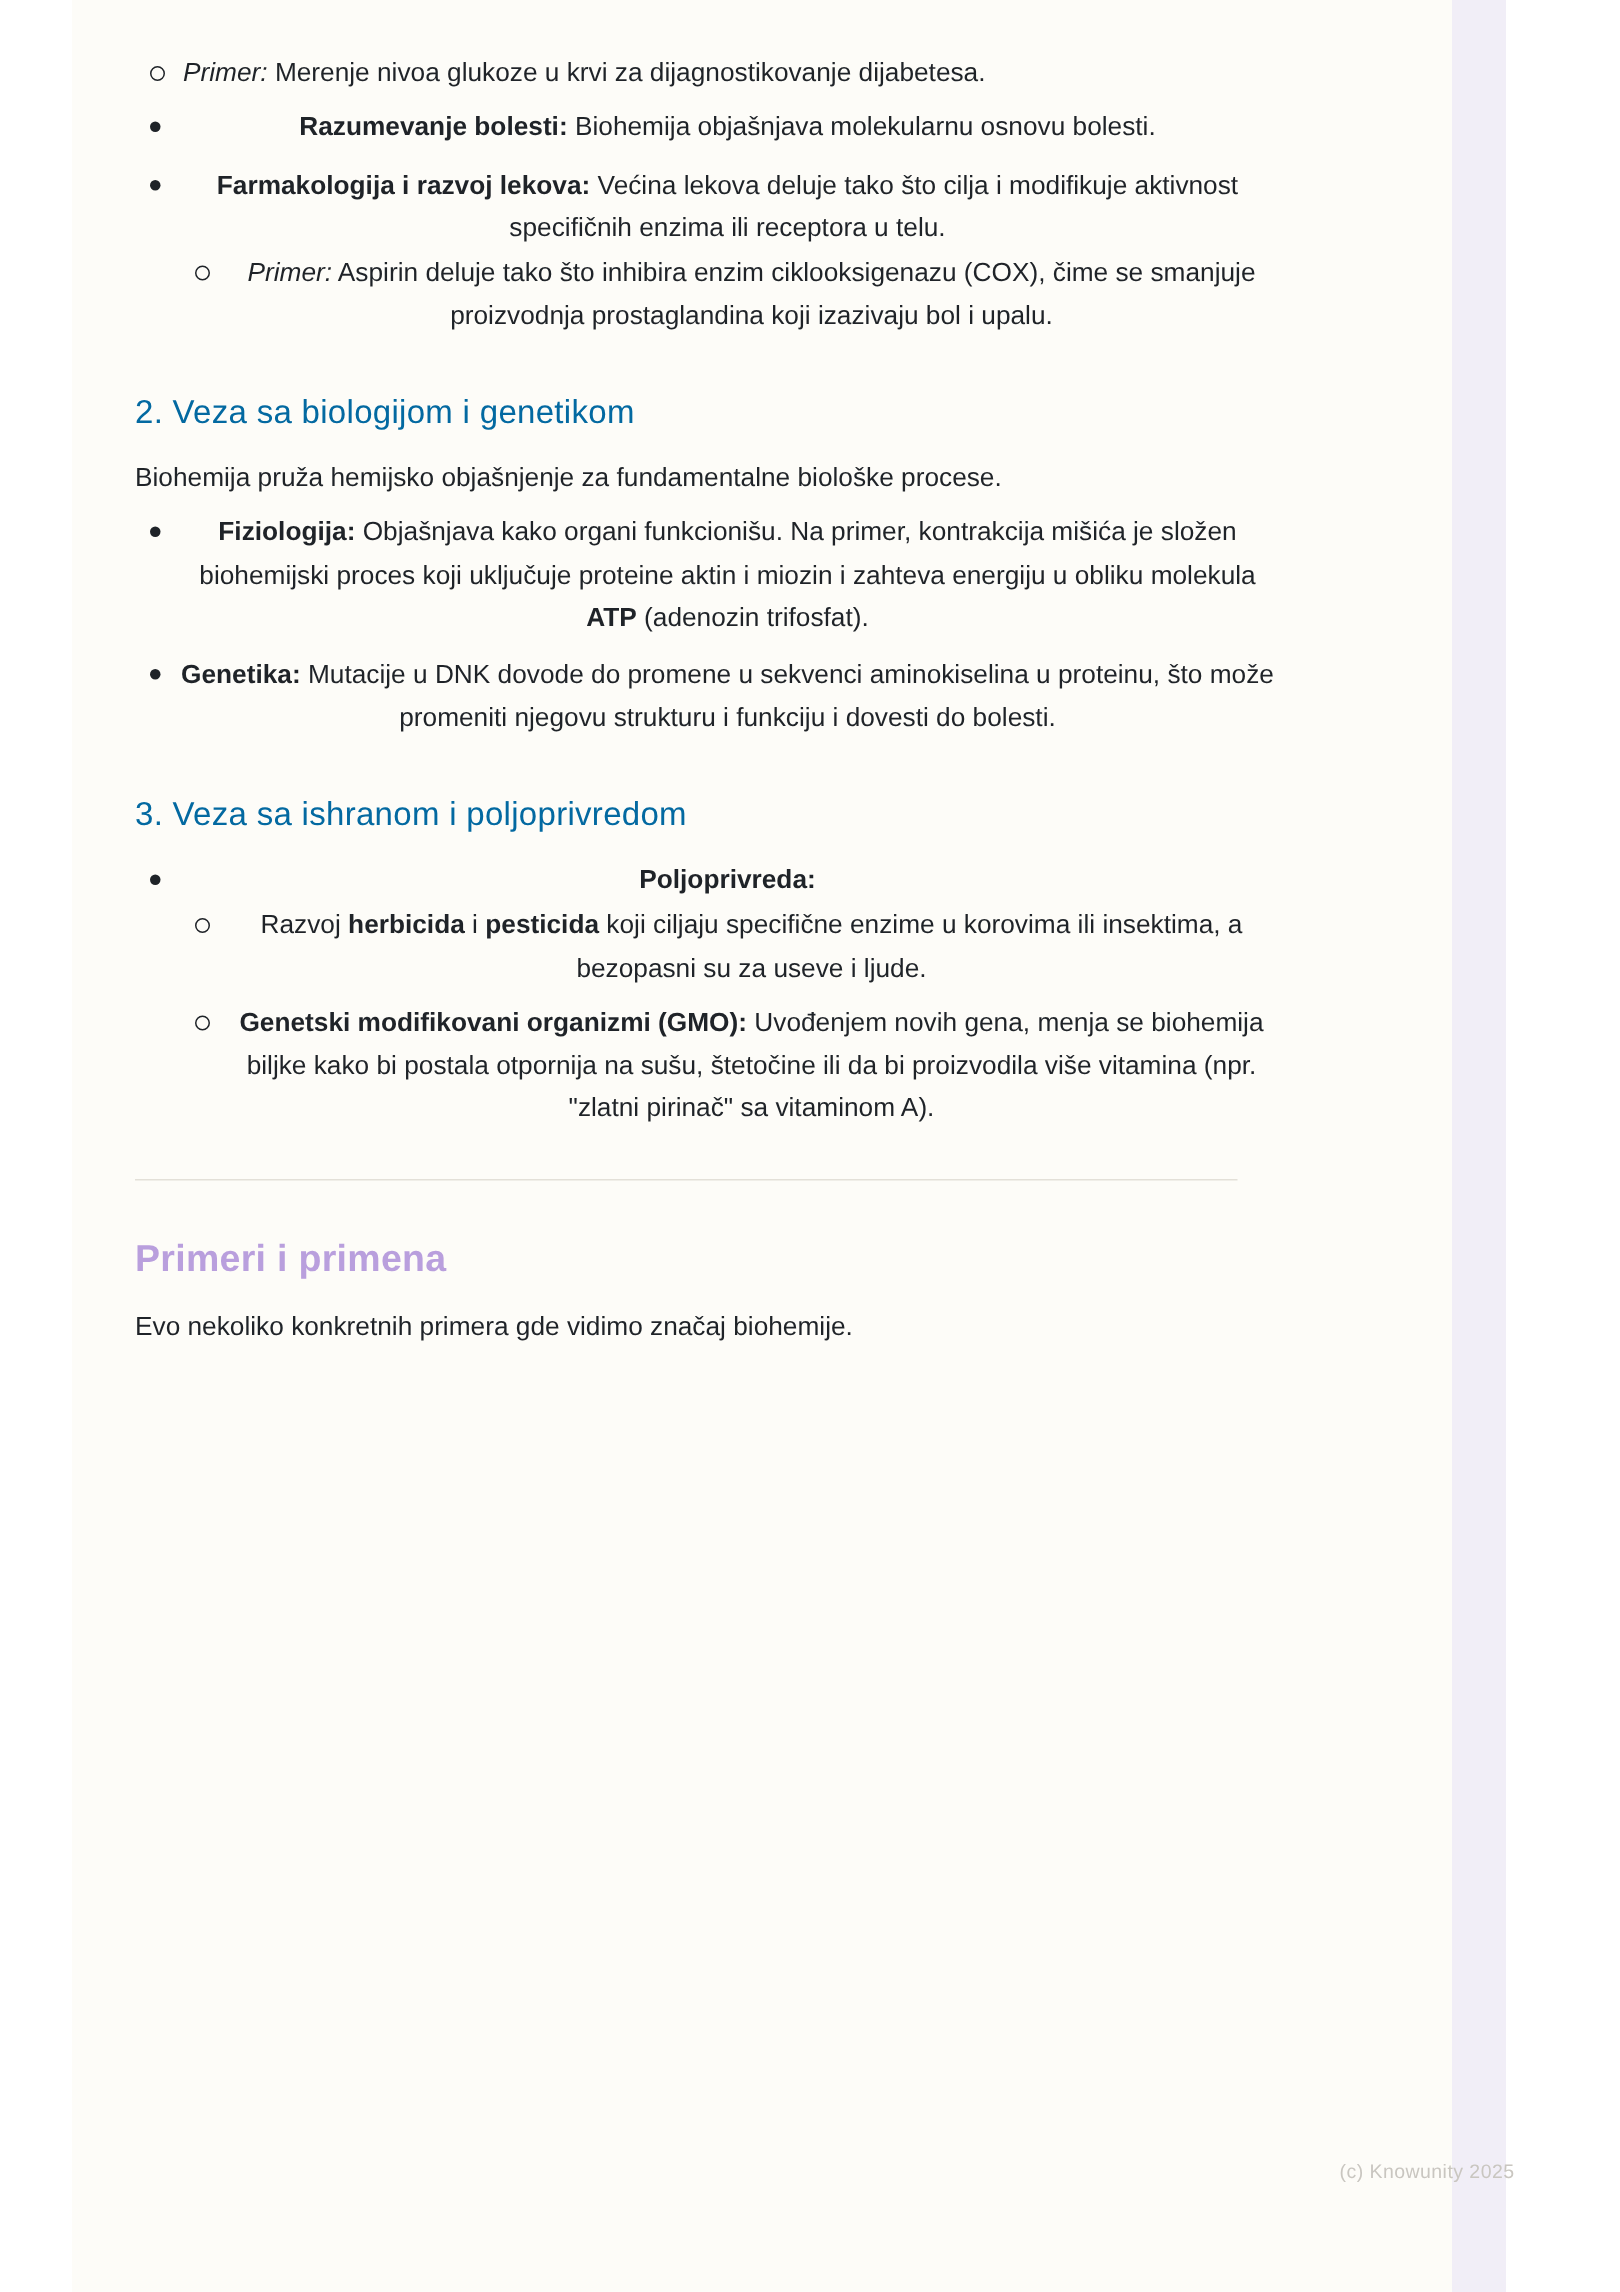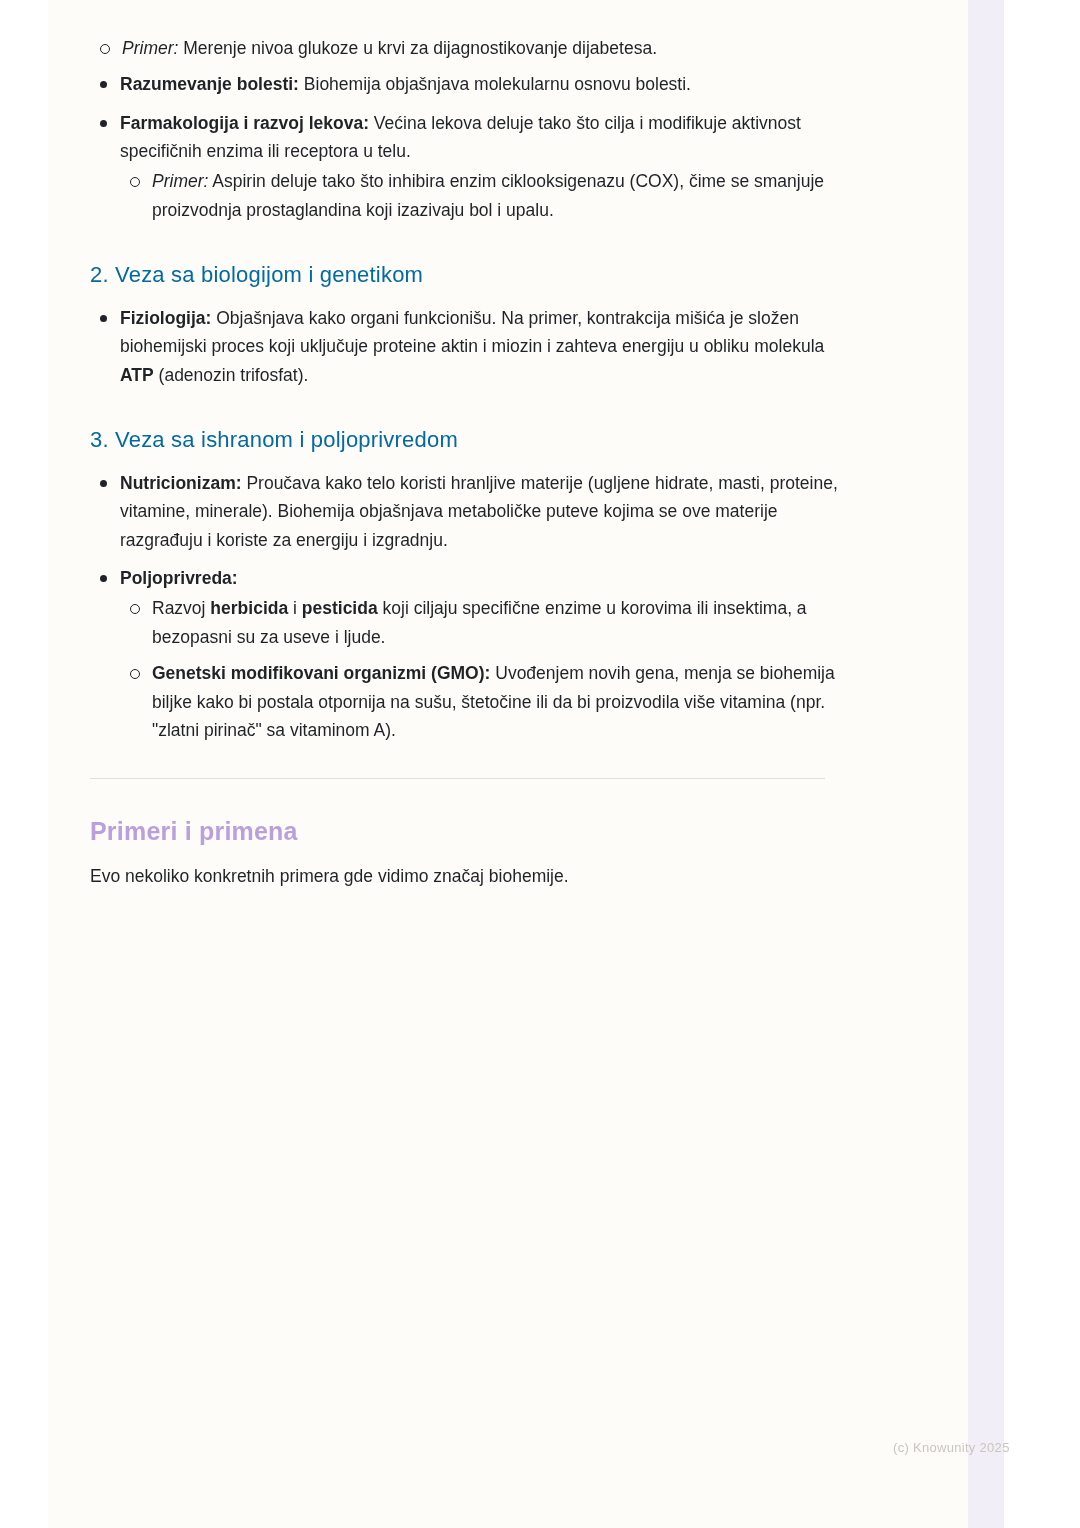--- a/index.html
+++ b/index.html
@@ -76,20 +76,21 @@
     margin: 0 0 4px 0;
     padding: 0;
   }
   ul.bullets > li {
     position: relative;
     padding-left: 30px;
     margin-bottom: 10px;
     font-size: 17.5px;
     line-height: 1.62;
     color: #1f2328;
+    text-align: center;
   }
   ul.bullets > li::before {
     content: "";
     position: absolute;
     left: 10px;
     top: 11px;
     width: 7px;
     height: 7px;
     border-radius: 50%;
     background: #1f2328;
@@ -167,33 +168,34 @@
         <b>Farmakologija i razvoj lekova:</b><span> Većina lekova deluje tako što cilja i modifikuje aktivnost specifičnih enzima ili receptora u telu.</span>
         <ul class="sub">
           <li>
             <i class="i">Primer:</i><span> Aspirin deluje tako što inhibira enzim ciklooksigenazu (COX), čime se smanjuje proizvodnja prostaglandina koji izazivaju bol i upalu.</span>
           </li>
         </ul>
       </li>
     </ul>
 
     <h2 class="section">2. Veza sa biologijom i genetikom</h2>
+    <p class="para">Biohemija pruža hemijsko objašnjenje za fundamentalne biološke procese.</p>
 
     <ul class="bullets">
       <li>
         <b>Fiziologija:</b><span> Objašnjava kako organi funkcionišu. Na primer, kontrakcija mišića je složen biohemijski proces koji uključuje proteine aktin i miozin i zahteva energiju u obliku molekula </span><b>ATP</b><span> (adenozin trifosfat).</span>
       </li>
+      <li>
+        <b>Genetika:</b><span> Mutacije u DNK dovode do promene u sekvenci aminokiselina u proteinu, što može promeniti njegovu strukturu i funkciju i dovesti do bolesti.</span>
+      </li>
     </ul>
 
     <h2 class="section">3. Veza sa ishranom i poljoprivredom</h2>
 
     <ul class="bullets">
-      <li>
-        <b>Nutricionizam:</b><span> Proučava kako telo koristi hranljive materije (ugljene hidrate, masti, proteine, vitamine, minerale). Biohemija objašnjava metaboličke puteve kojima se ove materije razgrađuju i koriste za energiju i izgradnju.</span>
-      </li>
       <li>
         <b>Poljoprivreda:</b>
         <ul class="sub">
           <li>
             <span>Razvoj </span><b>herbicida</b><span> i </span><b>pesticida</b><span> koji ciljaju specifične enzime u korovima ili insektima, a bezopasni su za useve i ljude.</span>
           </li>
           <li>
             <b>Genetski modifikovani organizmi (GMO):</b><span> Uvođenjem novih gena, menja se biohemija biljke kako bi postala otpornija na sušu, štetočine ili da bi proizvodila više vitamina (npr. "zlatni pirinač" sa vitaminom A).</span>
           </li>
         </ul>

